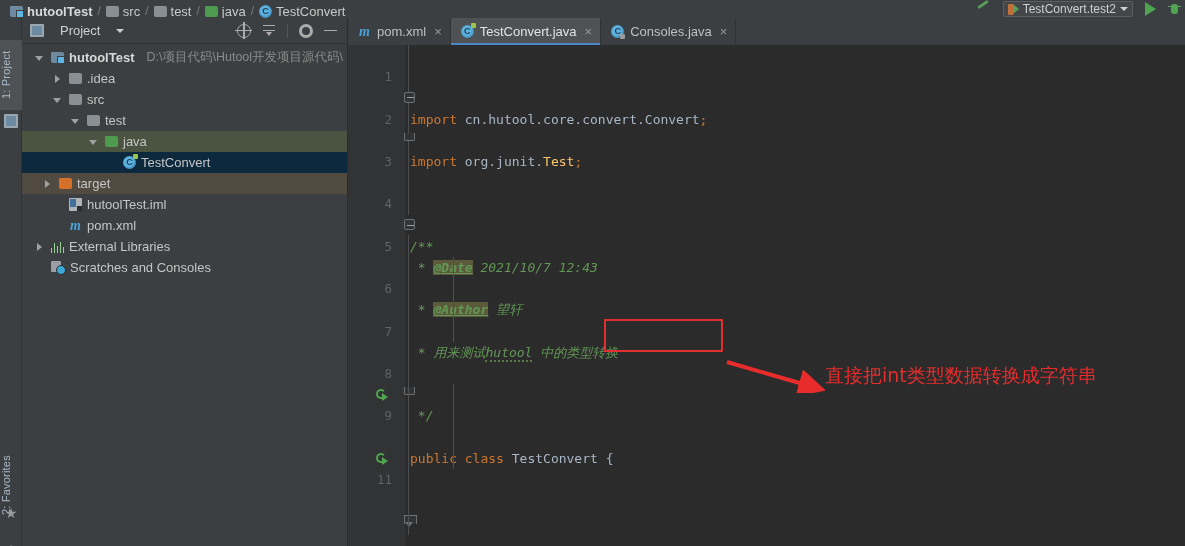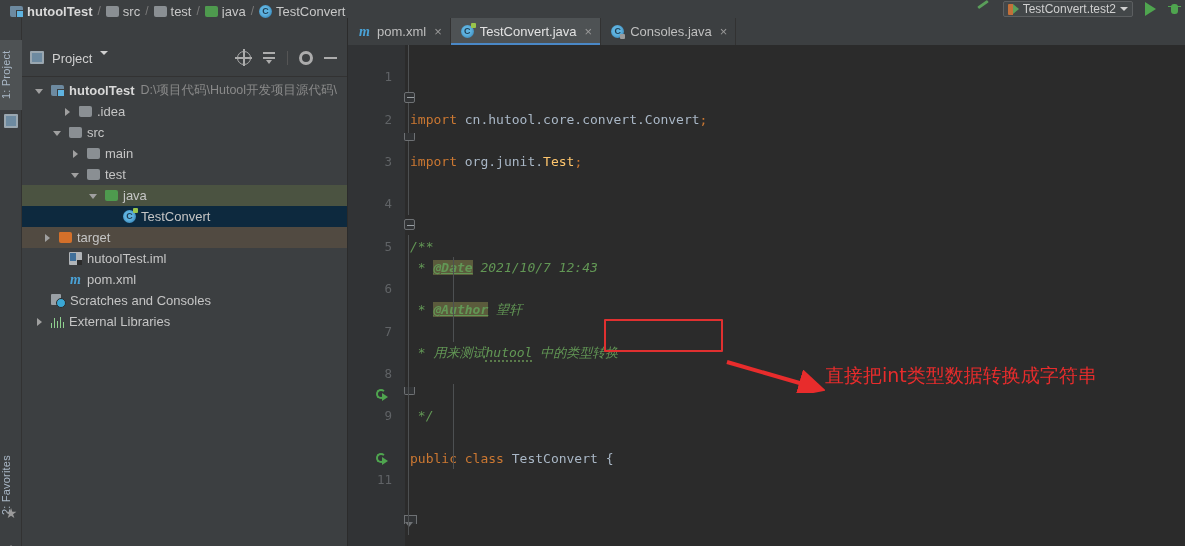--- a/index.html
+++ b/index.html
@@ -79,22 +79,22 @@
   }
   .ic-proj-sq { background: #6d8aa0; border: 2px solid #9aa7b0; border-radius: 1px; }
   .star { position:absolute; left:4px; width:14px; height:14px; color:#9a9a9a; font-size:14px; line-height:14px; text-align:center; }
 
   
   .projwin {
     position: absolute; left: 22px; top: 18px; width: 326px; height: 528px;
     background: #3c3f41; border-right: 1px solid #2b2b2b;
   }
   .proj-header {
-    height: 26px; display: flex; align-items: flex-start; padding: 0 6px 0 8px;
-    gap: 8px; border-bottom: 1px solid #323232; margin-top: 33px;
+    height: 26px; display: flex; align-items: center; padding: 0 6px 0 8px;
+    gap: 16px; border-bottom: 1px solid #323232;
   }
   .proj-title { font-size: 13px; color: #cfcfcf; }
   .proj-toolicons { margin-left: auto; display: flex; align-items: center; gap: 11px; padding-right: 4px; }
   .tgt-ic { width: 14px; height: 14px; border: 1.6px solid #acacac; border-radius: 50%; position: relative; }
   .tgt-ic:before, .tgt-ic:after { content:""; position:absolute; background:#acacac; }
   .tgt-ic:before { left:-3px; top:5.2px; width:17px; height:1.6px; }
   .tgt-ic:after  { top:-3px; left:5.2px; height:17px; width:1.6px; }
   .collapse-ic { width: 14px; height: 14px; position: relative; }
   .collapse-ic i { position:absolute; left:1px; width:12px; height:1.6px; background:#acacac; }
   .collapse-ic i:nth-child(1){ top:1px; } .collapse-ic i:nth-child(2){ top:6.2px; }
@@ -113,21 +113,21 @@
   .tree-row.sel-green { background: #4b5341; }
   .tree-row.sel-blue  { background: #0d293e; }
   .tree-row.sel-brown { background: #514a41; }
   .arrow { width: 12px; height: 12px; flex: none; position: relative; }
   .arrow.r:after { content:""; position:absolute; left:3px; top:2px;
      border-left:5px solid #a0a0a0; border-top:4px solid transparent; border-bottom:4px solid transparent; }
   .arrow.d:after { content:""; position:absolute; left:1px; top:4px;
      border-top:5px solid #a0a0a0; border-left:4px solid transparent; border-right:4px solid transparent; }
   .tree-lbl { color: #c5c5c5; margin-left: 5px; }
   .tree-lbl.bold { font-weight: bold; color: #d8d8d8; }
-  .tree-path { color: #8a8a8a; margin-left: 6px; font-size: 12.5px; }
+  .tree-path { color: #8a8a8a; margin-left: 12px; font-size: 12.5px; }
   .ic-iml { width: 13px; height: 13px; background: #b0b4b8; border-radius: 1px; position: relative; }
   .ic-iml:before { content:""; position:absolute; left:1px; top:1px; width:6px; height:8px; background:#3f6f9a; }
   .ic-iml:after  { content:""; position:absolute; right:0px; bottom:0px; width:5px; height:5px; background:#2b2b2b; }
   .ic-m { color:#4aa3d8; font-style: italic; font-weight: bold; font-size: 14px;
      font-family:"Liberation Serif", serif; width:13px; text-align:center; line-height:13px; }
   .ic-lib { width: 13px; height: 12px; display:flex; align-items:flex-end; gap:1.5px; }
   .ic-lib s { display:block; width:2px; background:#8fd18f; text-decoration:none; }
   .ic-scratch { width:14px; height:13px; position: relative; }
   .ic-scratch:before { content:""; position:absolute; left:0; top:0; width:10px; height:11px; background:#9aa0a5; border-radius:1px; }
   .ic-scratch:after { content:""; position:absolute; right:-1px; bottom:-1px; width:8px; height:8px;
@@ -276,37 +276,32 @@
 
     <div class="tree">
 
       <div class="tree-row" style="padding-left:12px">
         <span class="arrow d"></span>
         <span class="ic ic-folder-mod" style="margin-left:5px"></span>
         <span class="tree-lbl bold">hutoolTest</span>
         <span class="tree-path">D:\项目代码\Hutool开发项目源代码\</span>
       </div>
 
-      <div class="tree-row" style="padding-left:40px">
+      <div class="tree-row" style="padding-left:30px">
         <span class="arrow r"></span>
         <span class="ic ic-folder-gray" style="margin-left:5px"></span>
         <span class="tree-lbl">.idea</span>
       </div>
 
       <div class="tree-row" style="padding-left:30px">
         <span class="arrow d"></span>
         <span class="ic ic-folder-gray" style="margin-left:5px"></span>
         <span class="tree-lbl">src</span>
       </div>
 
-      <div class="tree-row" style="padding-left:48px">
-        <span class="arrow r"></span>
-        <span class="ic ic-folder-gray" style="margin-left:5px"></span>
-        <span class="tree-lbl">main</span>
-      </div>
 
       <div class="tree-row" style="padding-left:48px">
         <span class="arrow d"></span>
         <span class="ic ic-folder-gray" style="margin-left:5px"></span>
         <span class="tree-lbl">test</span>
       </div>
 
       <div class="tree-row sel-green" style="padding-left:66px">
         <span class="arrow d"></span>
         <span class="ic ic-folder-green" style="margin-left:5px"></span>
@@ -325,38 +320,38 @@
       </div>
 
       <div class="tree-row" style="padding-left:47px">
         <span class="ic ic-iml"></span>
         <span class="tree-lbl">hutoolTest.iml</span>
       </div>
 
       <div class="tree-row" style="padding-left:47px">
         <span class="ic-m">m</span>
         <span class="tree-lbl">pom.xml</span>
-      </div>
-
-      <div class="tree-row" style="padding-left:29px">
-        <span class="ic-scratch"></span>
-        <span class="tree-lbl">Scratches and Consoles</span>
       </div>
 
       <div class="tree-row" style="padding-left:12px">
         <span class="arrow r"></span>
         <span class="ic-lib" style="margin-left:5px">
           <s style="height:5px"></s>
             <s style="height:10px"></s>
             <s style="height:7px"></s>
             <s style="height:11px"></s>
             <s style="height:6px"></s>
         </span>
         <span class="tree-lbl">External Libraries</span>
       </div>
+
+      <div class="tree-row" style="padding-left:29px">
+        <span class="ic-scratch"></span>
+        <span class="tree-lbl">Scratches and Consoles</span>
+      </div>
     </div>
   </div>
 
   <div class="editor">
 
     <div class="tabbar">
       <div class="tab">
         <span class="ic-m">m</span>
         <span>pom.xml</span>
         <span class="tab-close">×</span>

